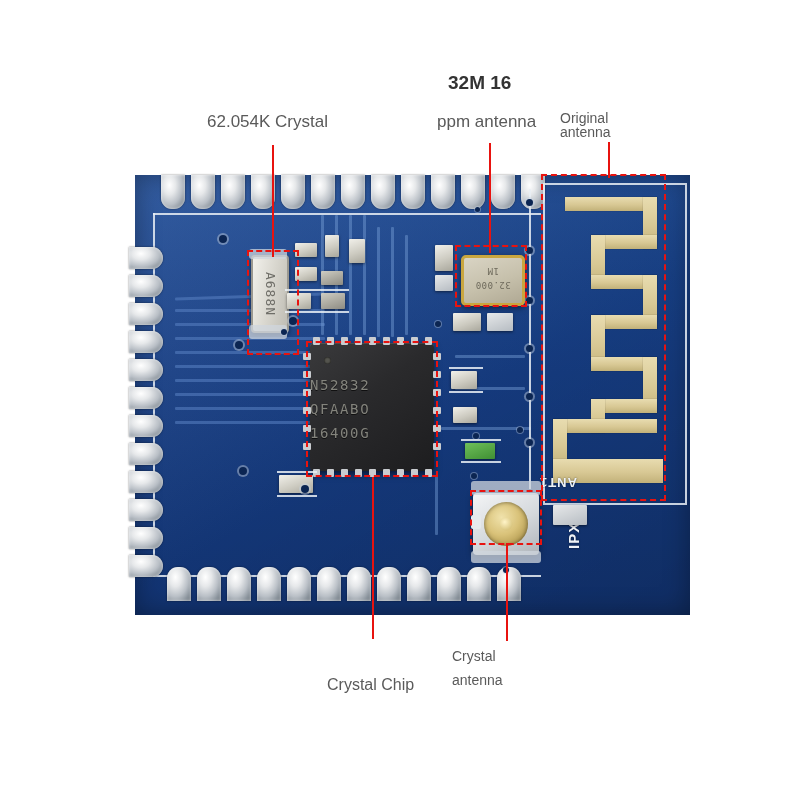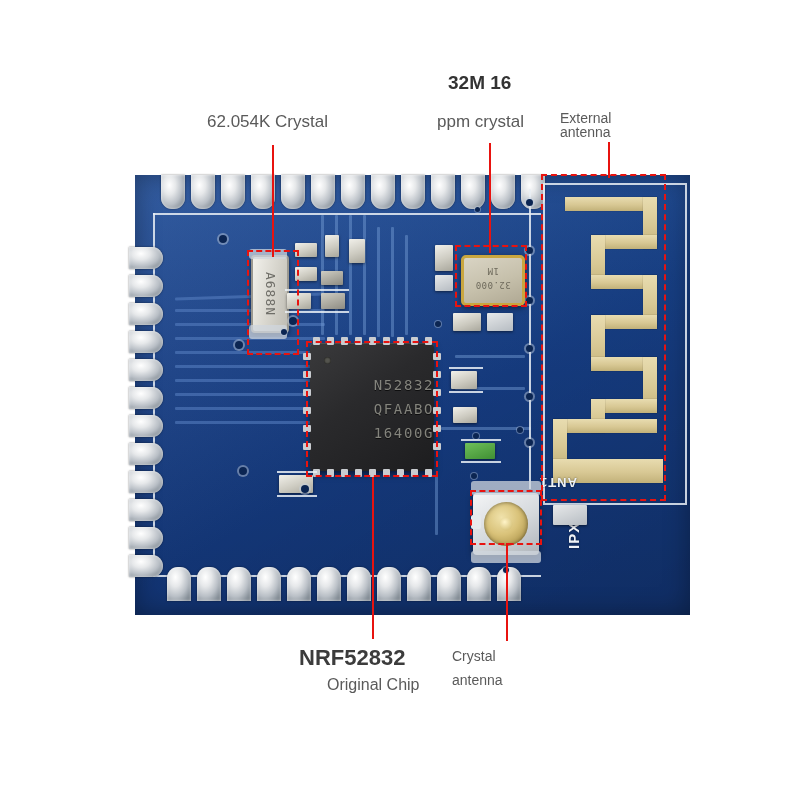--- a/index.html
+++ b/index.html
@@ -30,21 +30,21 @@
 
   
   .silk-line{position:absolute;background:#e9eef4;opacity:.85;}
 
   
   .chip{position:absolute;left:175px;top:168px;width:124px;height:128px;
      background:linear-gradient(145deg,#3a3a3c,#2a2a2c 42%,#1d1d1f);
      border-radius:4px;
      box-shadow:0 3px 7px rgba(0,0,0,.6), inset 0 1px 0 rgba(255,255,255,.12);}
   .chip-txt{position:absolute;left:0;right:0;color:#8e8e86;font-size:14px;letter-spacing:1.6px;
-     text-align:right;font-family:"DejaVu Sans Mono","Liberation Mono",monospace;
+     text-align:left;font-family:"DejaVu Sans Mono","Liberation Mono",monospace;
      text-shadow:0 1px 0 rgba(0,0,0,.7);opacity:.9;}
   .chip-dot{position:absolute;left:14px;top:14px;width:7px;height:7px;border-radius:50%;
      background:#55554f;box-shadow:inset 0 0 2px #000;}
   .chip-pin{position:absolute;background:#c9ccd0;border-radius:1px;}
 
   
   .xtal32k{position:absolute;left:116px;top:80px;width:34px;height:74px;
      background:linear-gradient(100deg,#f2f1ec,#d9d7cf 50%,#bfbdb4);
      border:2px solid #9a9890;border-radius:4px;
      box-shadow:0 2px 5px rgba(0,0,0,.5);}
@@ -334,24 +334,23 @@
 
   <div class="lead" style="left:272px;top:145px;height:112px;"></div>
   <div class="lead" style="left:489px;top:143px;height:110px;"></div>
   <div class="lead" style="left:608px;top:142px;height:36px;"></div>
   <div class="lead" style="left:372px;top:477px;height:162px;"></div>
   <div class="lead" style="left:506px;top:543px;height:98px;"></div>
 
   <div class="lbl t-32768">62.054K Crystal</div>
 
   <div class="lbl big t-32m">32M 16</div>
-  <div class="lbl t-ppm">ppm crystal</div>
-
-  <div class="lbl t-onb1">External</div>
+  <div class="lbl t-ppm">ppm antenna</div>
+
+  <div class="lbl t-onb1">Original</div>
   <div class="lbl t-onb2">antenna</div>
 
-  <div class="lbl t-nrf">NRF52832</div>
-  <div class="lbl t-orig">Original Chip</div>
+  <div class="lbl t-orig">Crystal Chip</div>
 
   <div class="lbl t-ext1">Crystal</div>
   <div class="lbl t-ext2">antenna</div>
 
 </div>
 
 </body></html>

